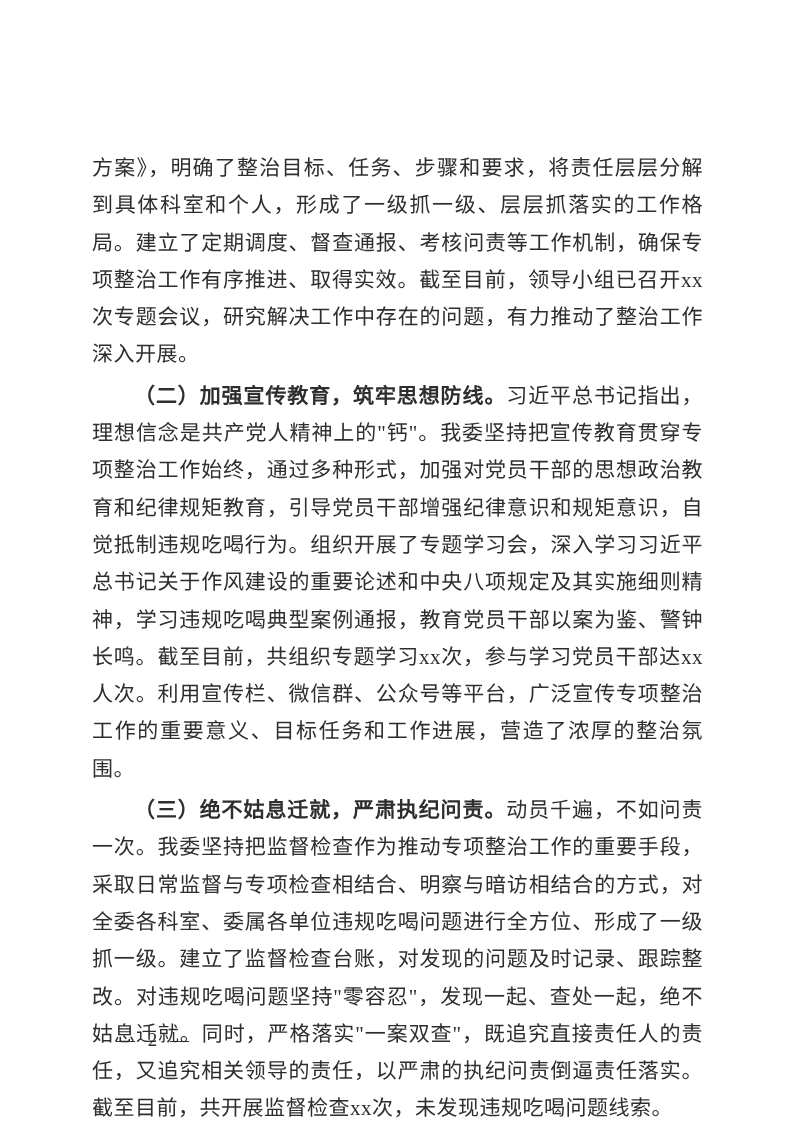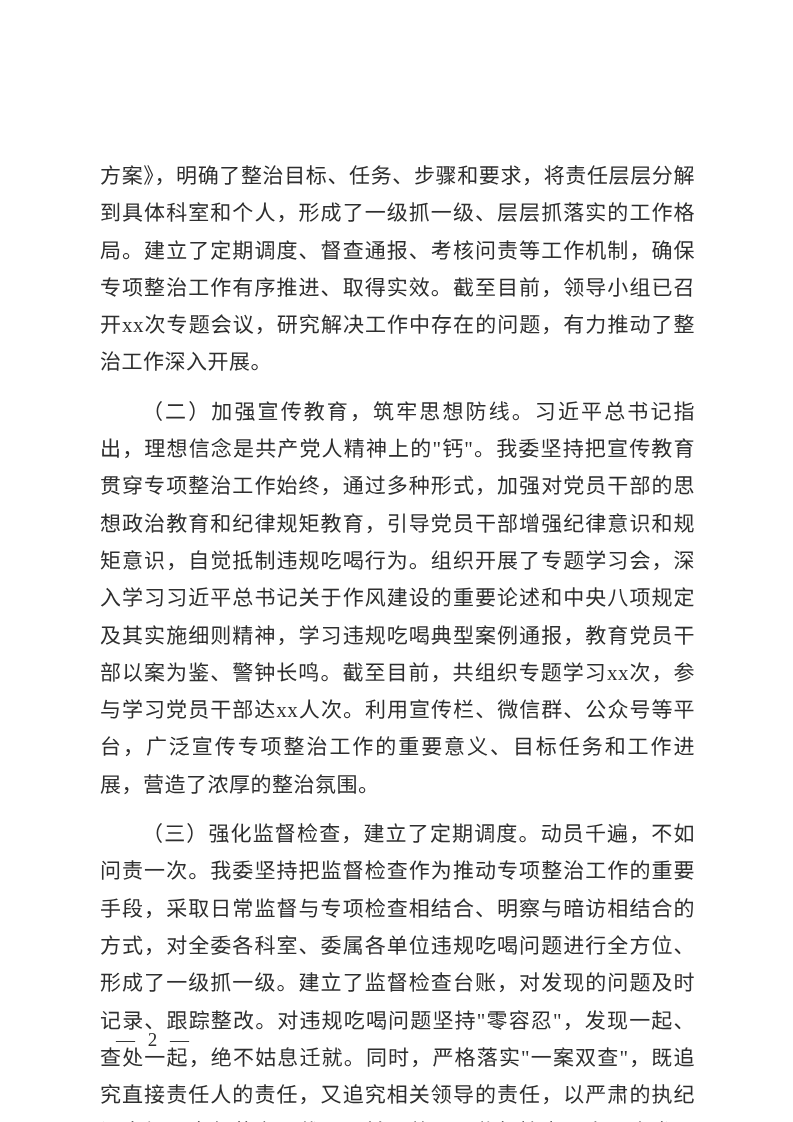--- a/index.html
+++ b/index.html
@@ -21,28 +21,28 @@
     top: 146px;
     width: 619px;
     font-size: 21px;
     line-height: 37.3px;
     color: #2e2e2e;
     text-align: justify;
     text-justify: inter-ideograph;
     letter-spacing: 0.5px;
   }
   .content p {
-    margin: 12px;
+    margin: 4px;
     padding: 0;
   }
   .content p.indented {
     text-indent: 2em;
   }
   .section-heading {
-    font-weight: normal;
+    font-weight: bold;
   }
   .footer {
     position: absolute;
     left: 116px;
     top: 1028px;
     font-size: 19px;
     line-height: 24px;
     color: #2e2e2e;
     letter-spacing: 4px;
     white-space: pre;
@@ -52,19 +52,19 @@
 <body>
 
 <div class="page">
 
   <div class="content">
 
     <p><span>方案》，明确了整治目标、任务、步骤和要求，将责任层层分解到具体科室和个人，形成了一级抓一级、层层抓落实的工作格局。建立了定期调度、督查通报、考核问责等工作机制，确保专项整治工作有序推进、取得实效。截至目前，领导小组已召开xx次专题会议，研究解决工作中存在的问题，有力推动了整治工作深入开展。</span></p>
 
     <p class="indented"><span class="section-heading">（二）加强宣传教育，筑牢思想防线。</span><span>习近平总书记指出，理想信念是共产党人精神上的"钙"。我委坚持把宣传教育贯穿专项整治工作始终，通过多种形式，加强对党员干部的思想政治教育和纪律规矩教育，引导党员干部增强纪律意识和规矩意识，自觉抵制违规吃喝行为。组织开展了专题学习会，深入学习习近平总书记关于作风建设的重要论述和中央八项规定及其实施细则精神，学习违规吃喝典型案例通报，教育党员干部以案为鉴、警钟长鸣。截至目前，共组织专题学习xx次，参与学习党员干部达xx人次。利用宣传栏、微信群、公众号等平台，广泛宣传专项整治工作的重要意义、目标任务和工作进展，营造了浓厚的整治氛围。</span></p>
 
-    <p class="indented"><span class="section-heading">（三）强化监督检查，建立了定期调度。</span><span>动员千遍，不如问责一次。我委坚持把监督检查作为推动专项整治工作的重要手段，采取日常监督与专项检查相结合、明察与暗访相结合的方式，对全委各科室、委属各单位违规吃喝问题进行全方位、形成了一级抓一级。建立了监督检查台账，对发现的问题及时记录、跟踪整改。对违规吃喝问题坚持"零容忍"，发现一起、查处一起，绝不姑息迁就。同时，严格落实"一案双查"，既追究直接责任人的责任，又追究相关领导的责任，以严肃的执纪问责倒逼责任落实。截至目前，共开展监督检查xx次，未发现违规吃喝问题线索。</span></p>
+    <p class="indented"><span class="section-heading">（三）绝不姑息迁就，严肃执纪问责。</span><span>动员千遍，不如问责一次。我委坚持把监督检查作为推动专项整治工作的重要手段，采取日常监督与专项检查相结合、明察与暗访相结合的方式，对全委各科室、委属各单位违规吃喝问题进行全方位、形成了一级抓一级。建立了监督检查台账，对发现的问题及时记录、跟踪整改。对违规吃喝问题坚持"零容忍"，发现一起、查处一起，绝不姑息迁就。同时，严格落实"一案双查"，既追究直接责任人的责任，又追究相关领导的责任，以严肃的执纪问责倒逼责任落实。截至目前，共开展监督检查xx次，未发现违规吃喝问题线索。</span></p>
 
   </div>
 
   <div class="footer">— 2 —</div>
 
 </div>
 
 </body></html>

